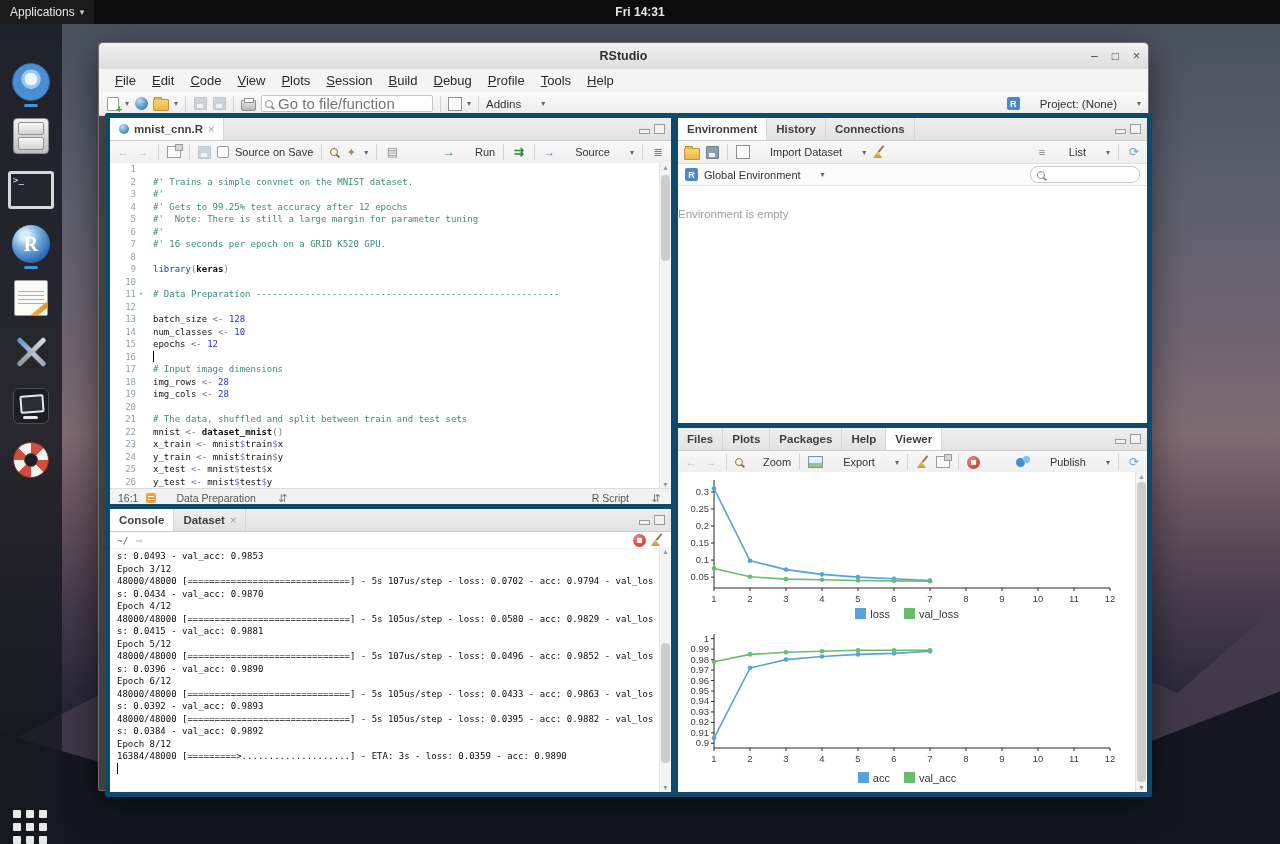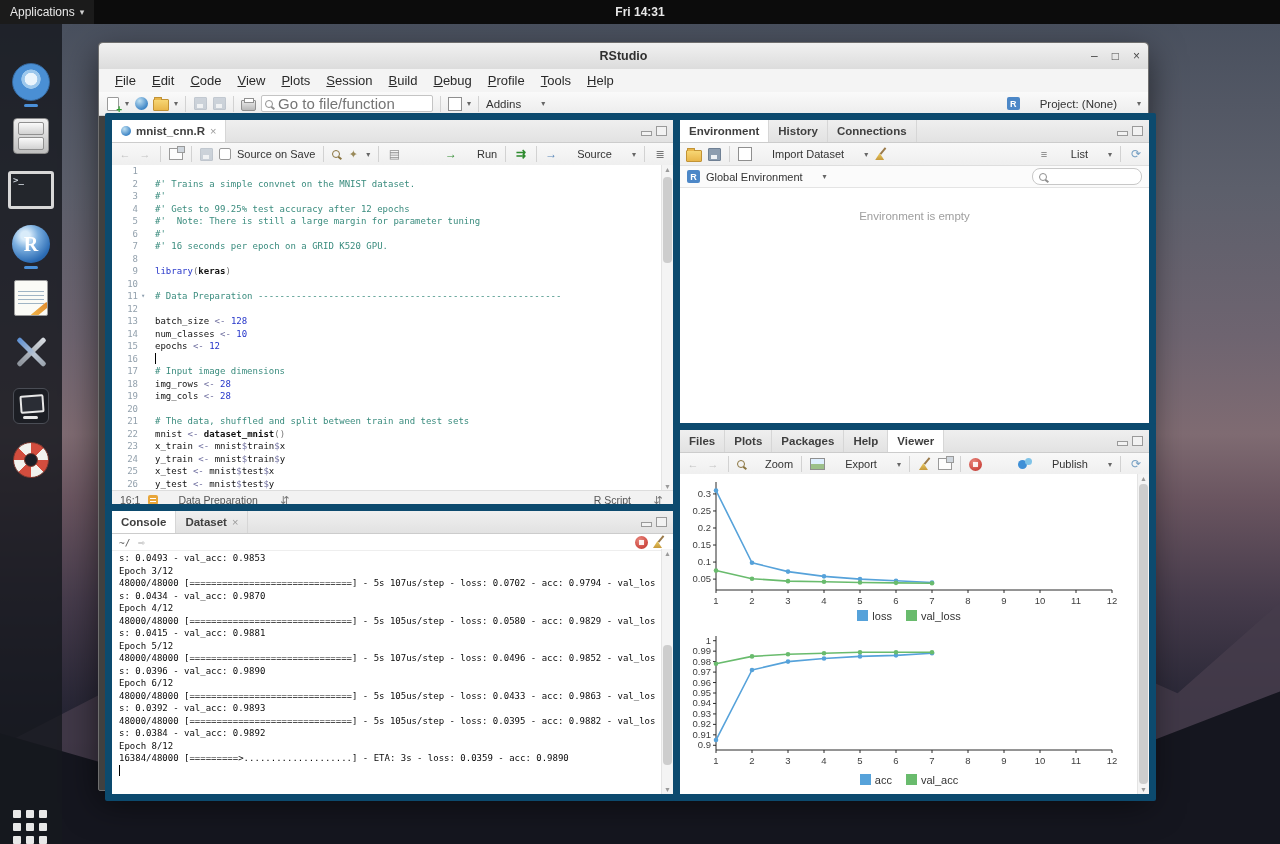--- a/index.html
+++ b/index.html
@@ -98,21 +98,21 @@
   .exportic{width:13px;height:10px;border:1px solid #8f8f8f;background:linear-gradient(#dfefff 0 55%,#9cc08a 55% 100%);display:inline-block;position:relative;}
   .wandic{color:#9a8a5a;font-size:11px;}
   .reportic{color:#8f8f8f;font-size:12px;}
   .checkbox{width:10px;height:10px;border:1px solid #9a9a9a;background:#fff;border-radius:2px;display:inline-block;}
   .runarrow{color:#2e8b2e;font-weight:bold;font-size:12px;}
   .srcarrow{color:#5a87b8;font-weight:bold;font-size:12px;}
   .minmax{display:flex;gap:4px;align-items:center;}
   .mm{width:9px;height:8px;border:1px solid #9a9a9a;background:#f2f2f2;display:inline-block;}
   .mm.min{height:3px;margin-top:5px;}
   
-  .pane{position:absolute;background:#fff;border:7px solid #0c4a6e;border-radius:2px;overflow:hidden;}
+  .pane{position:absolute;background:#fff;border:5px solid #0c4a6e;border-radius:2px;overflow:hidden;}
   .tabstrip{height:22px;background:linear-gradient(#efefef,#e2e2e2);border-bottom:1px solid #cccccc;display:flex;align-items:stretch;
     font-size:11.5px;font-weight:bold;color:#3f3f3f;}
   .tab{display:flex;align-items:center;gap:5px;padding:0 9px;border-right:1px solid #d6d6d6;}
   .tab.active{background:#fff;position:relative;}
   .tab .tclose{color:#9a9a9a;font-weight:normal;font-size:11px;}
   .toolrow{height:22px;background:linear-gradient(#f8f8f8,#efefef);border-bottom:1px solid #dedede;
     display:flex;align-items:center;gap:6px;padding:0 6px;font-size:11px;color:#333;}
   .btn-lbl{display:flex;align-items:center;gap:20px;}
   
   .code-body{position:absolute;left:0;top:45px;right:0;bottom:18px;background:#fff;overflow:hidden;
@@ -136,21 +136,21 @@
   .cwd-row{height:16px;display:flex;align-items:center;gap:4px;padding:0 7px;font:9.5px "DejaVu Sans Mono",monospace;color:#555;
     border-bottom:1px solid #eee;background:#fff;}
   .con-body{position:absolute;left:0;top:38px;right:11px;bottom:0;overflow:hidden;
     font:9px "DejaVu Sans Mono",monospace;line-height:12.5px;color:#0a0a0a;padding:3px 0 0 7px;}
   .con-line{white-space:pre;height:12.5px;}
   
   .genv-row{height:21px;background:#fbfbfb;border-bottom:1px solid #e4e4e4;display:flex;align-items:center;gap:6px;
     padding:0 7px;font-size:11px;color:#333;}
   .searchbox{margin-left:auto;width:96px;height:15px;border:1px solid #c8c8c8;border-radius:8px;background:#fff;
     display:flex;align-items:center;padding:0 6px;gap:4px;}
-  .env-empty{margin-top:22px;text-align:center;color:#9e9e9e;font-size:11.5px;}
+  .env-empty{margin-top:22px;text-align:left;color:#9e9e9e;font-size:11.5px;}
   
   .viewer-body{position:absolute;left:0;top:44px;right:11px;bottom:0;background:#fff;overflow:hidden;}
   .legend{position:absolute;left:0;right:0;display:flex;justify-content:center;gap:14px;align-items:center;
     font-size:11px;color:#333;}
   .legend .sq{width:11px;height:11px;display:inline-block;margin-right:4px;vertical-align:-1px;}
   svg text{font-family:"Liberation Sans",sans-serif;font-size:9.5px;fill:#404040;}
 </style>
 </head>
 <body>
 

